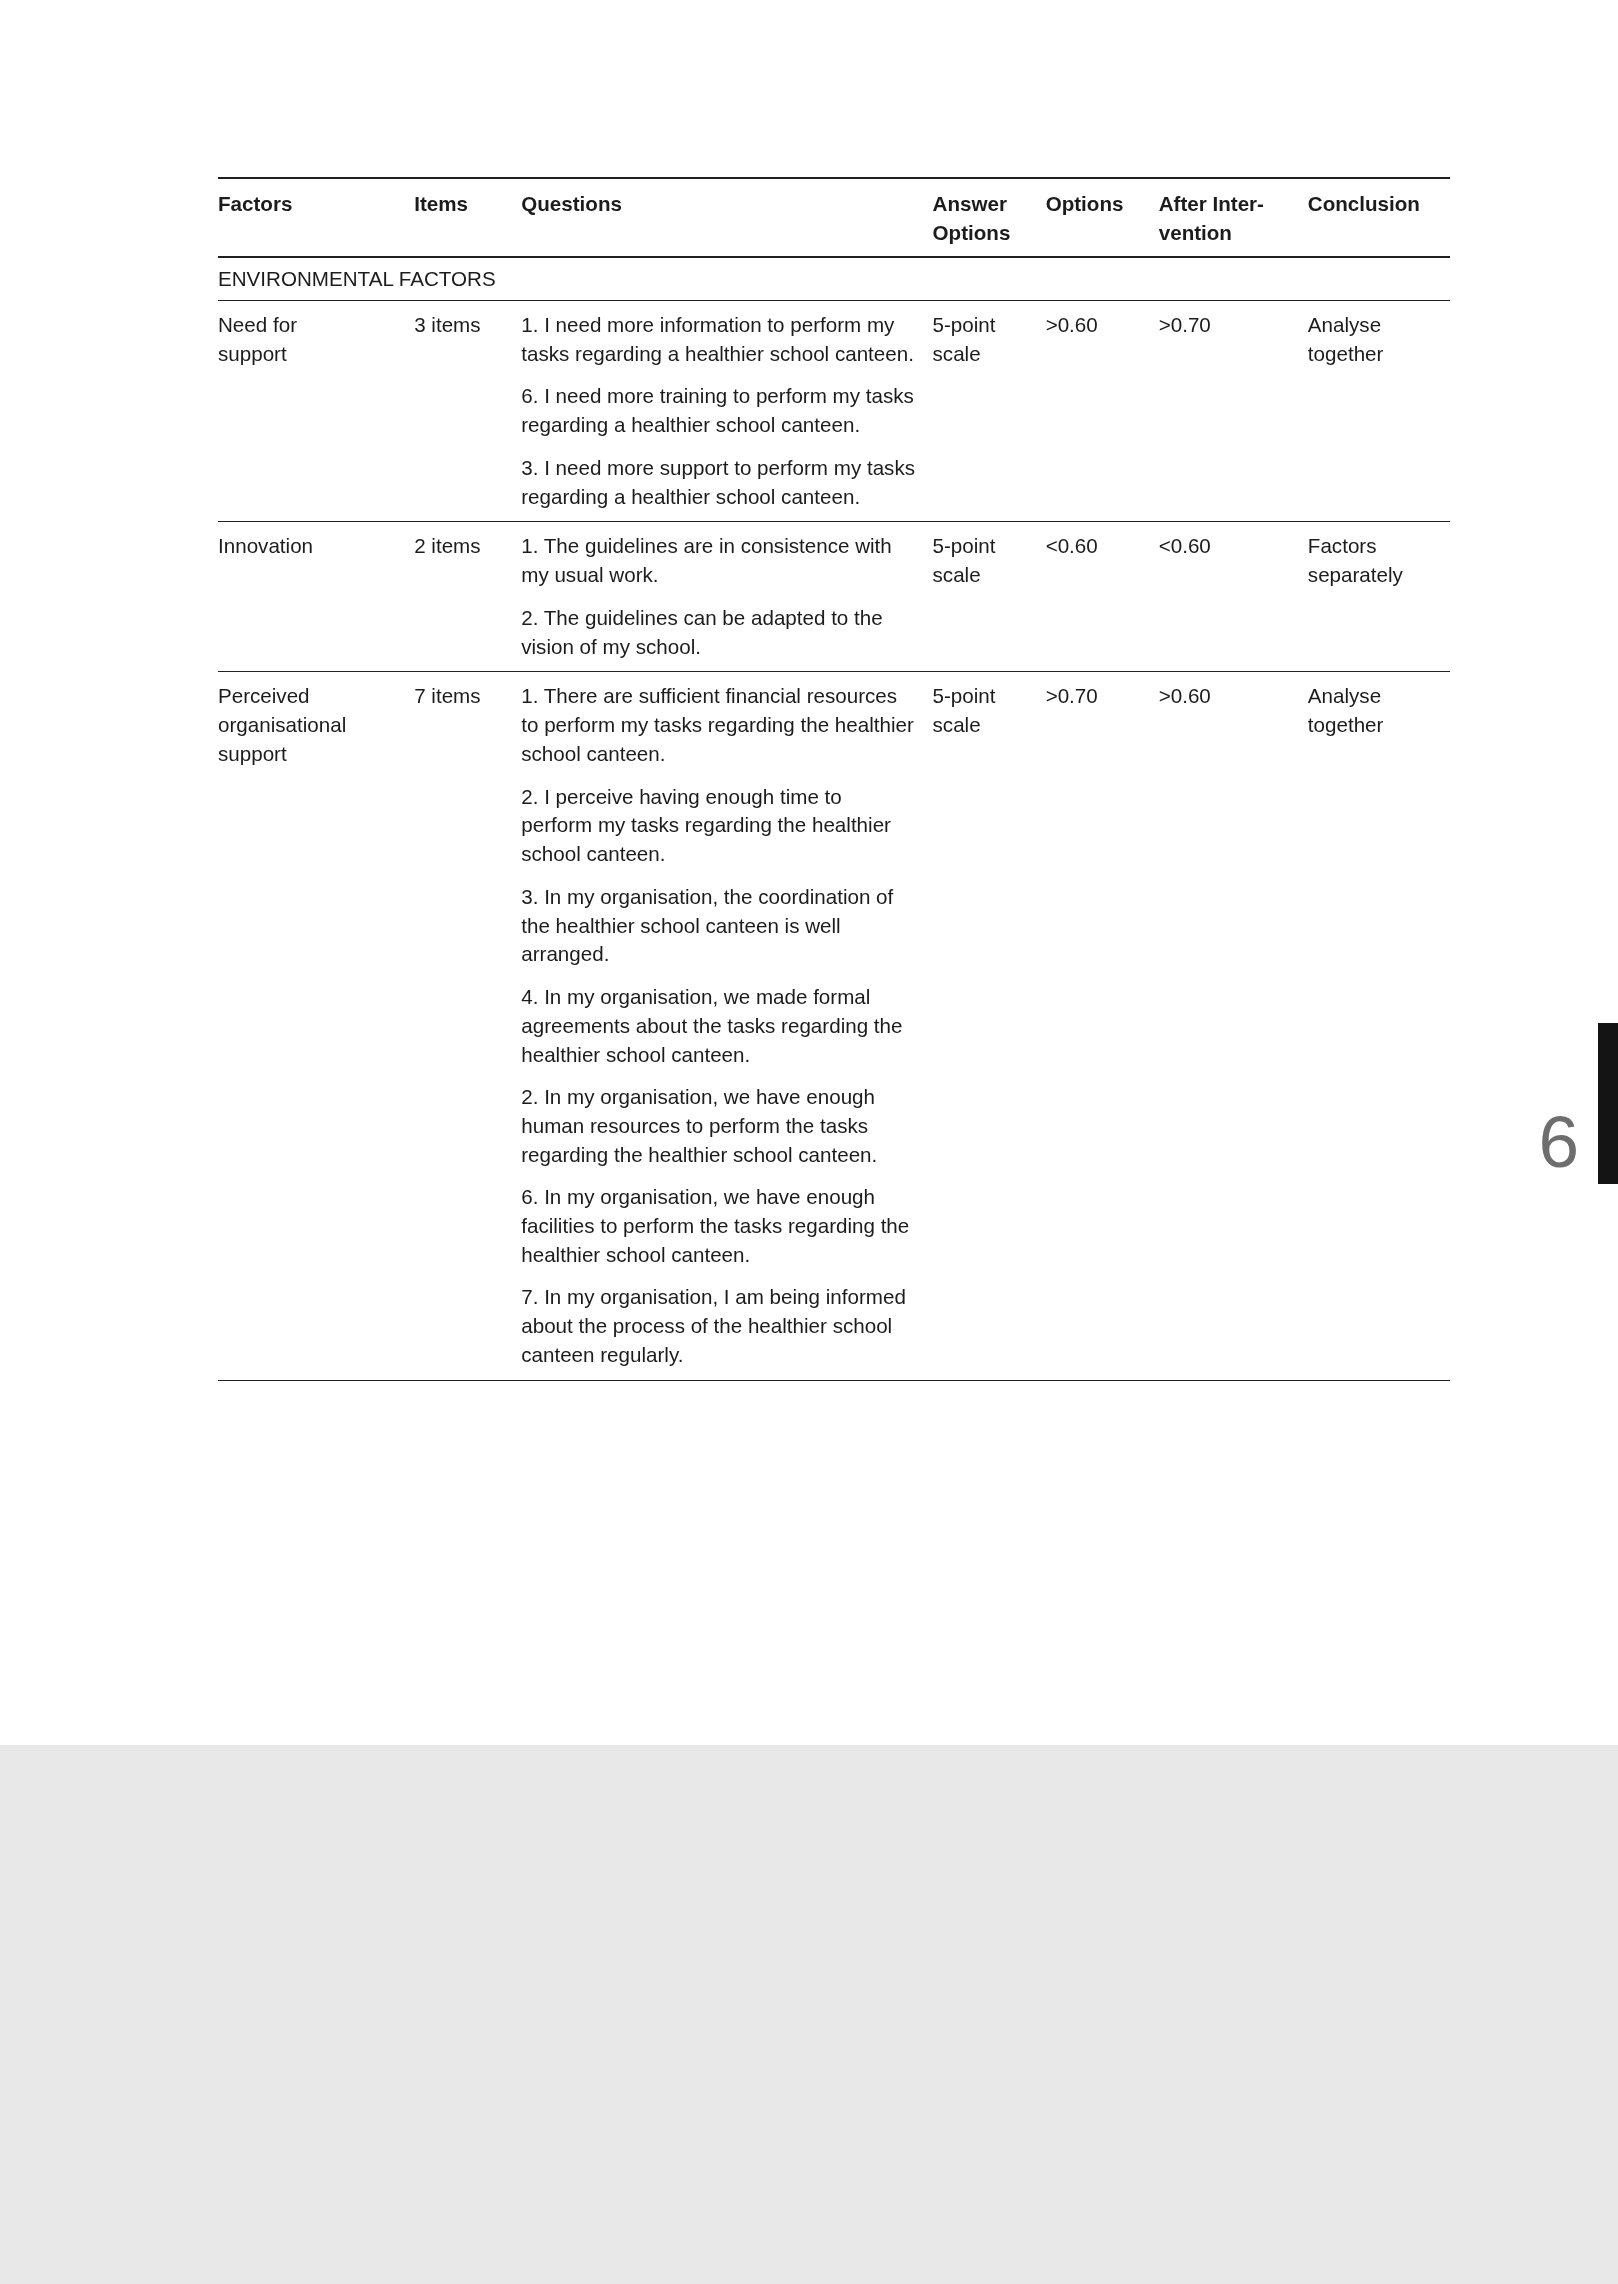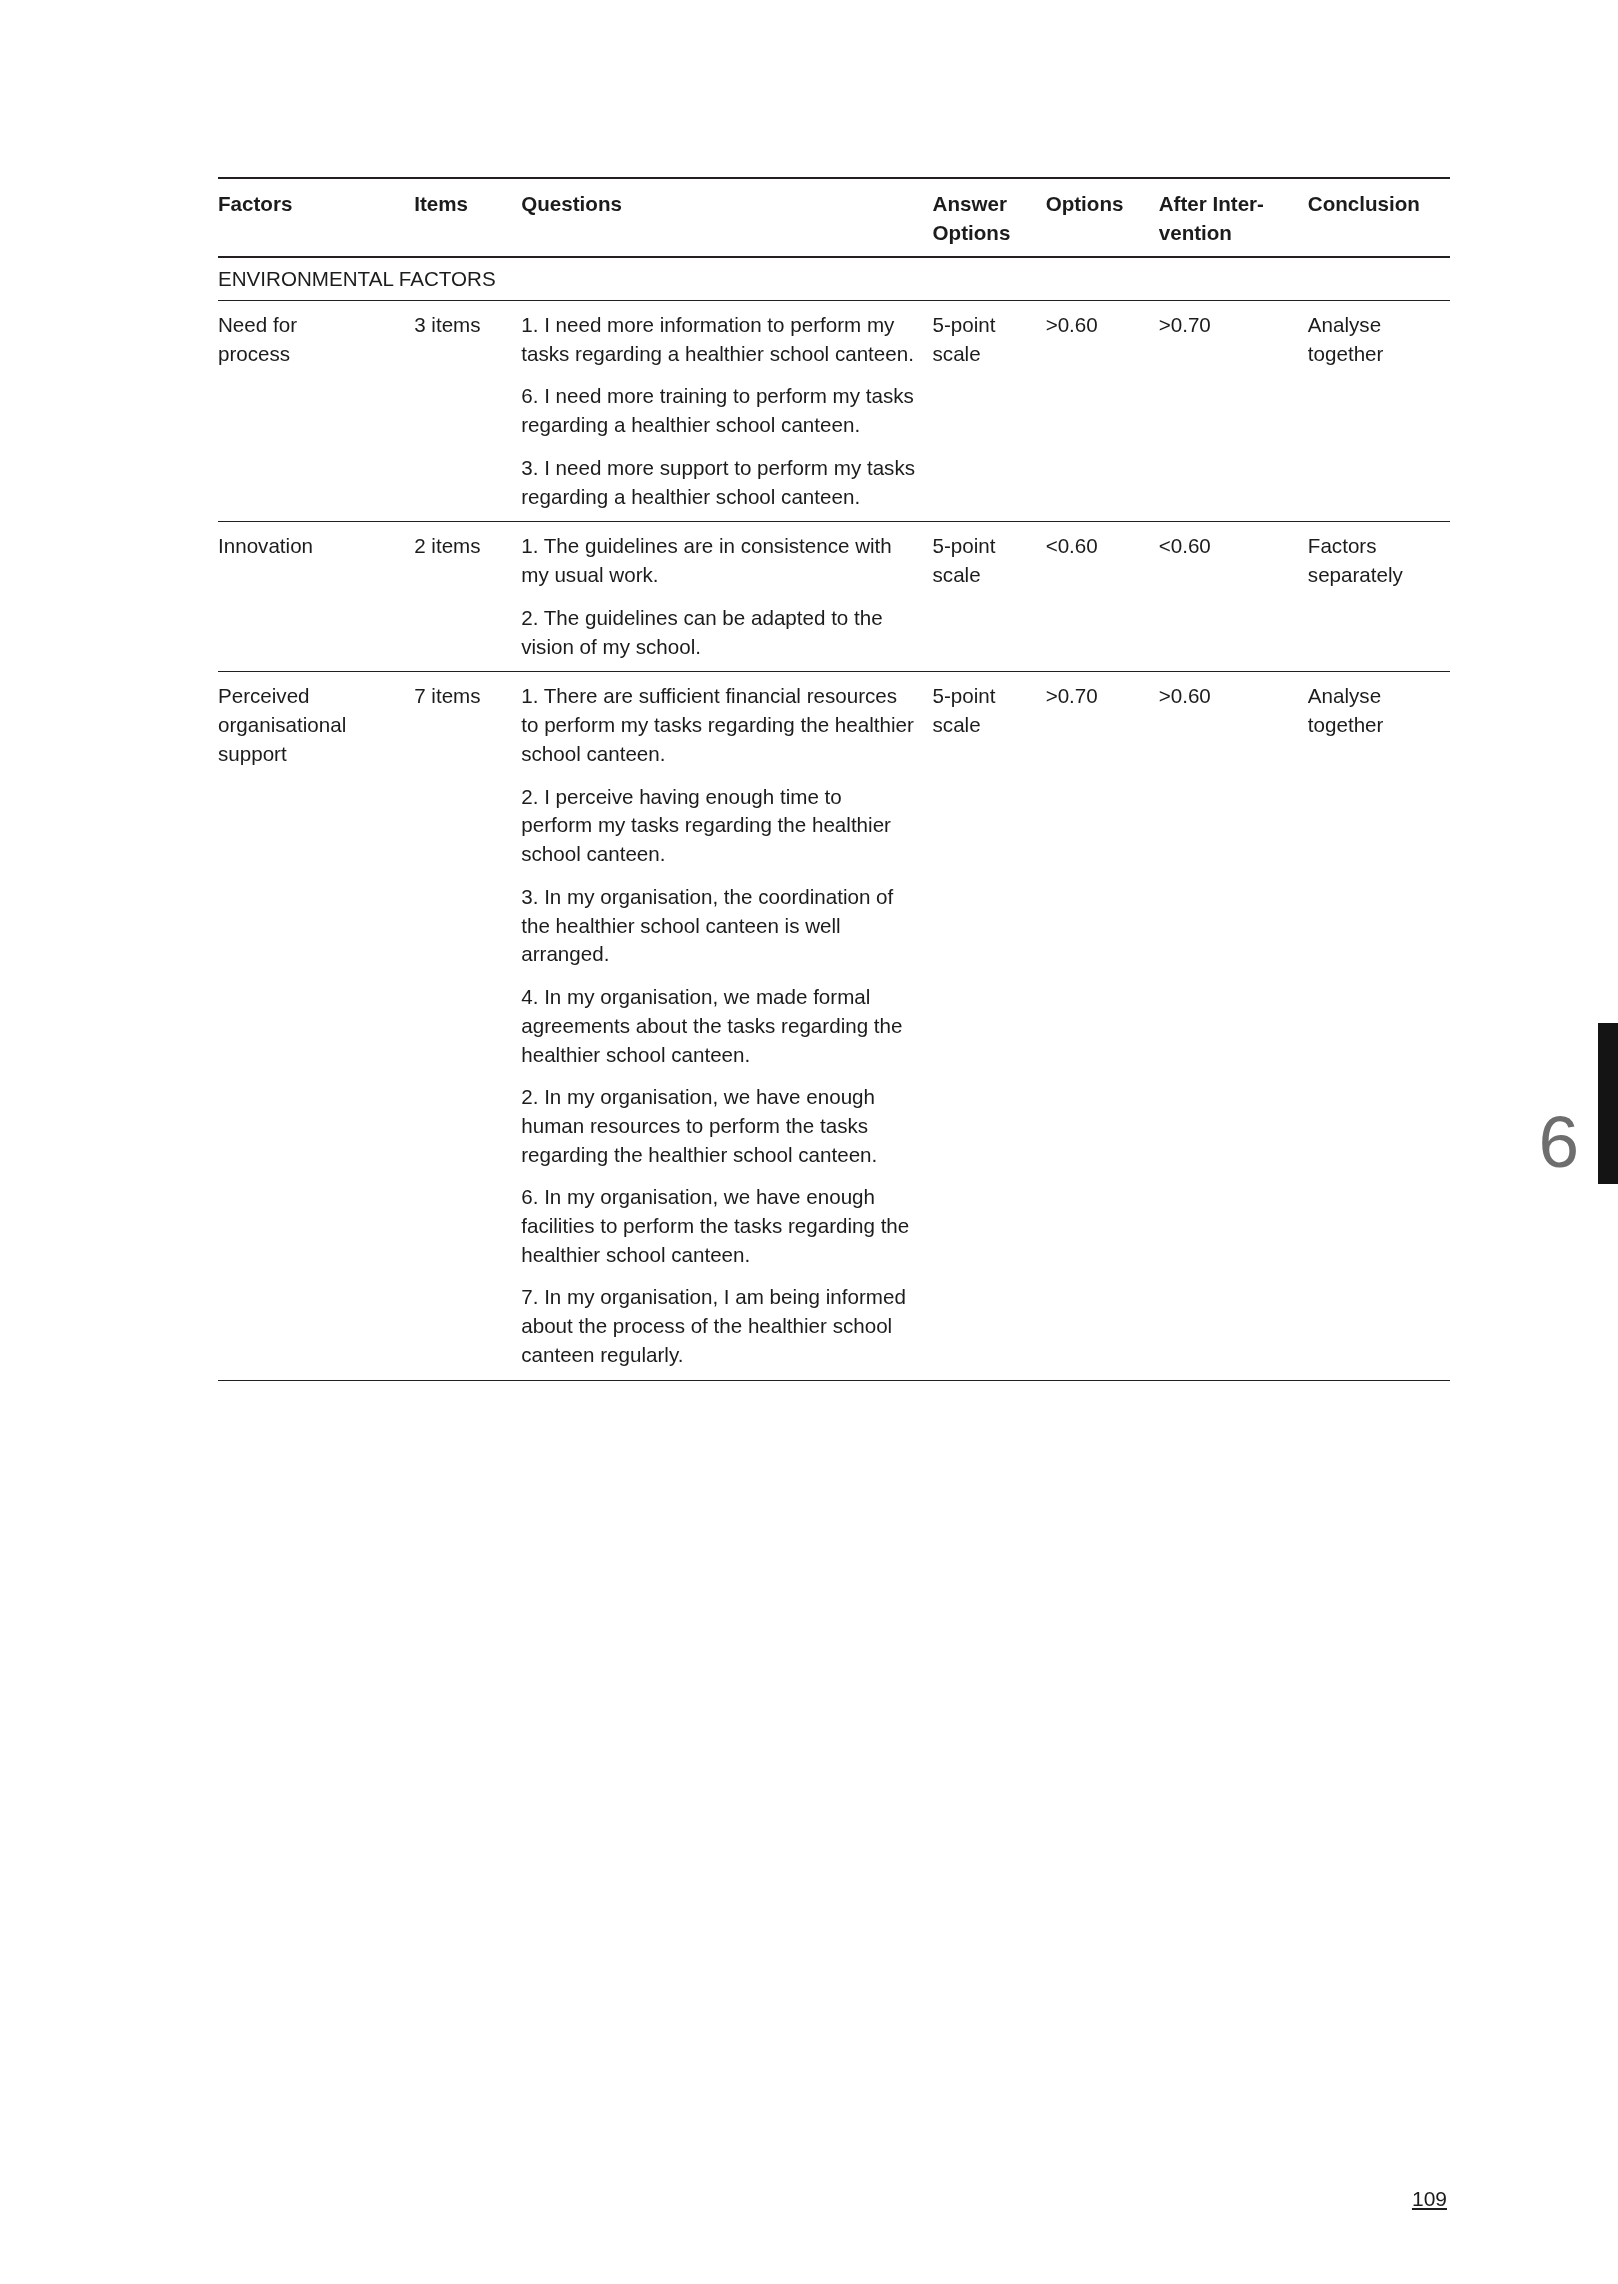--- a/index.html
+++ b/index.html
@@ -1,20 +1,20 @@
 <!DOCTYPE html>
 <html style="font-size:12px"><head>
 <meta charset="utf-8">
 <style>
   * { box-sizing: border-box; }
   html, body { margin: 0; padding: 0; background: #e8e8e8; }
   .page {
     position: relative;
     width: 1619px;
-    height: 2284px;
+    height: 1745px;
     background: #ffffff;
     font-family: "Liberation Sans", sans-serif;
     color: #1c1c1c;
     overflow: hidden;
     margin: 0 auto;
   }
 
   
   table.factors-table {
     position: absolute;
@@ -107,21 +107,21 @@
         <th class="col-conclusion">Conclusion</th>
       </tr>
     </thead>
     <tbody>
       <tr class="section-row">
         <td colspan="7">ENVIRONMENTAL FACTORS</td>
       </tr>
 
       <tr class="factor-row">
         <td>
-          <div class="factor-cell-inner">Need for process</div>
+          <div class="factor-cell-inner">Need for support</div>
         </td>
         <td>3 items</td>
         <td class="col-questions">
           <p class="question">1. I need more information to perform my tasks regarding a healthier school canteen.</p>
           <p class="question">6. I need more training to perform my tasks regarding a healthier school canteen.</p>
           <p class="question">3. I need more support to perform my tasks regarding a healthier school canteen.</p>
         </td>
         <td>5-point scale</td>
         <td>&gt;0.60</td>
         <td>&gt;0.70</td>

